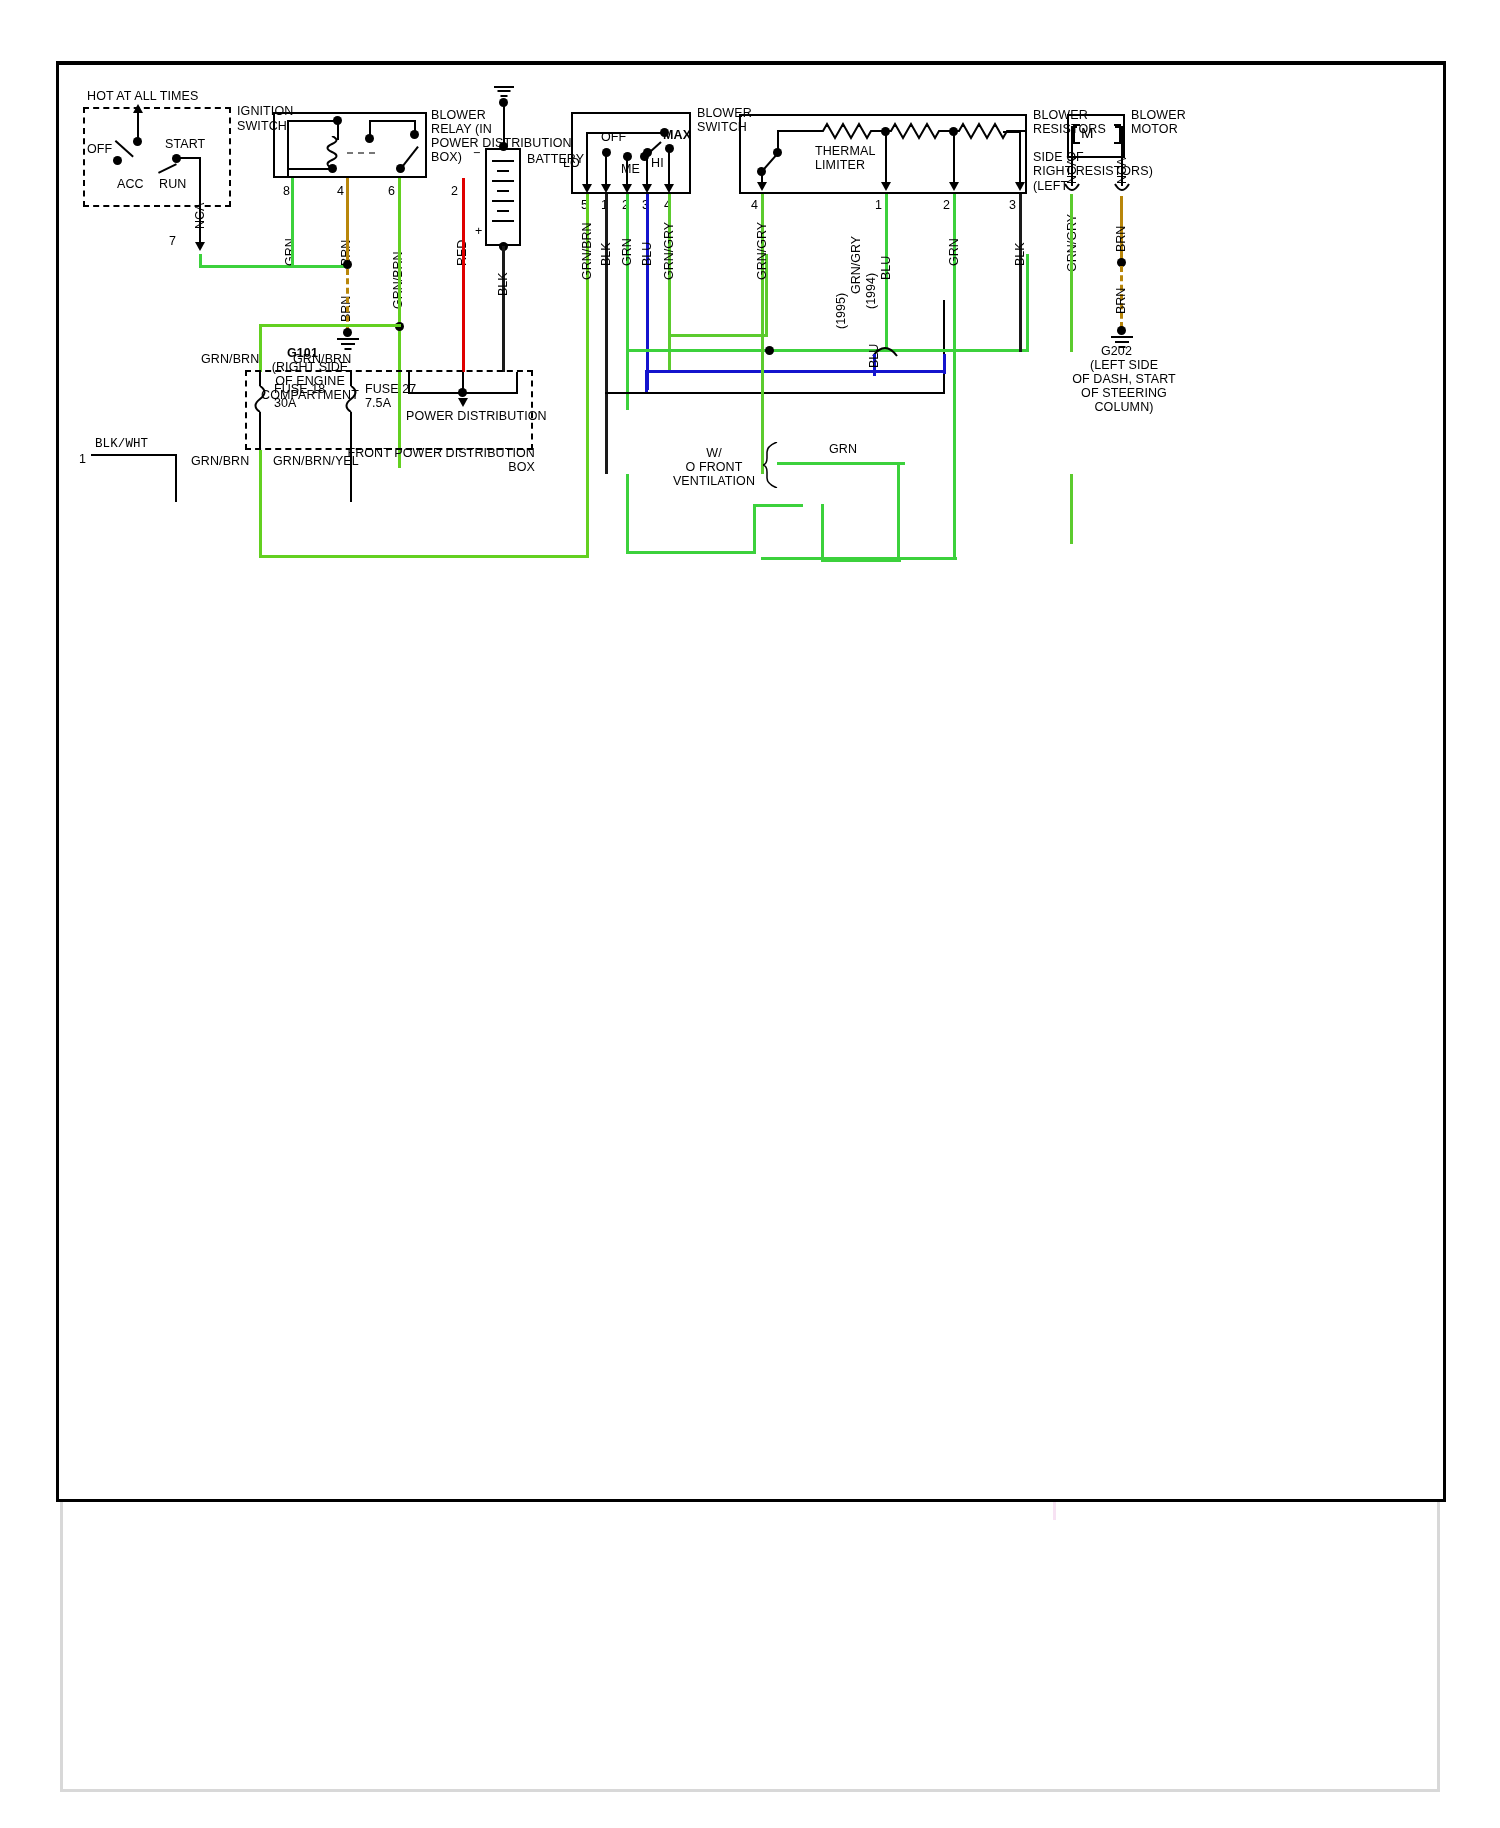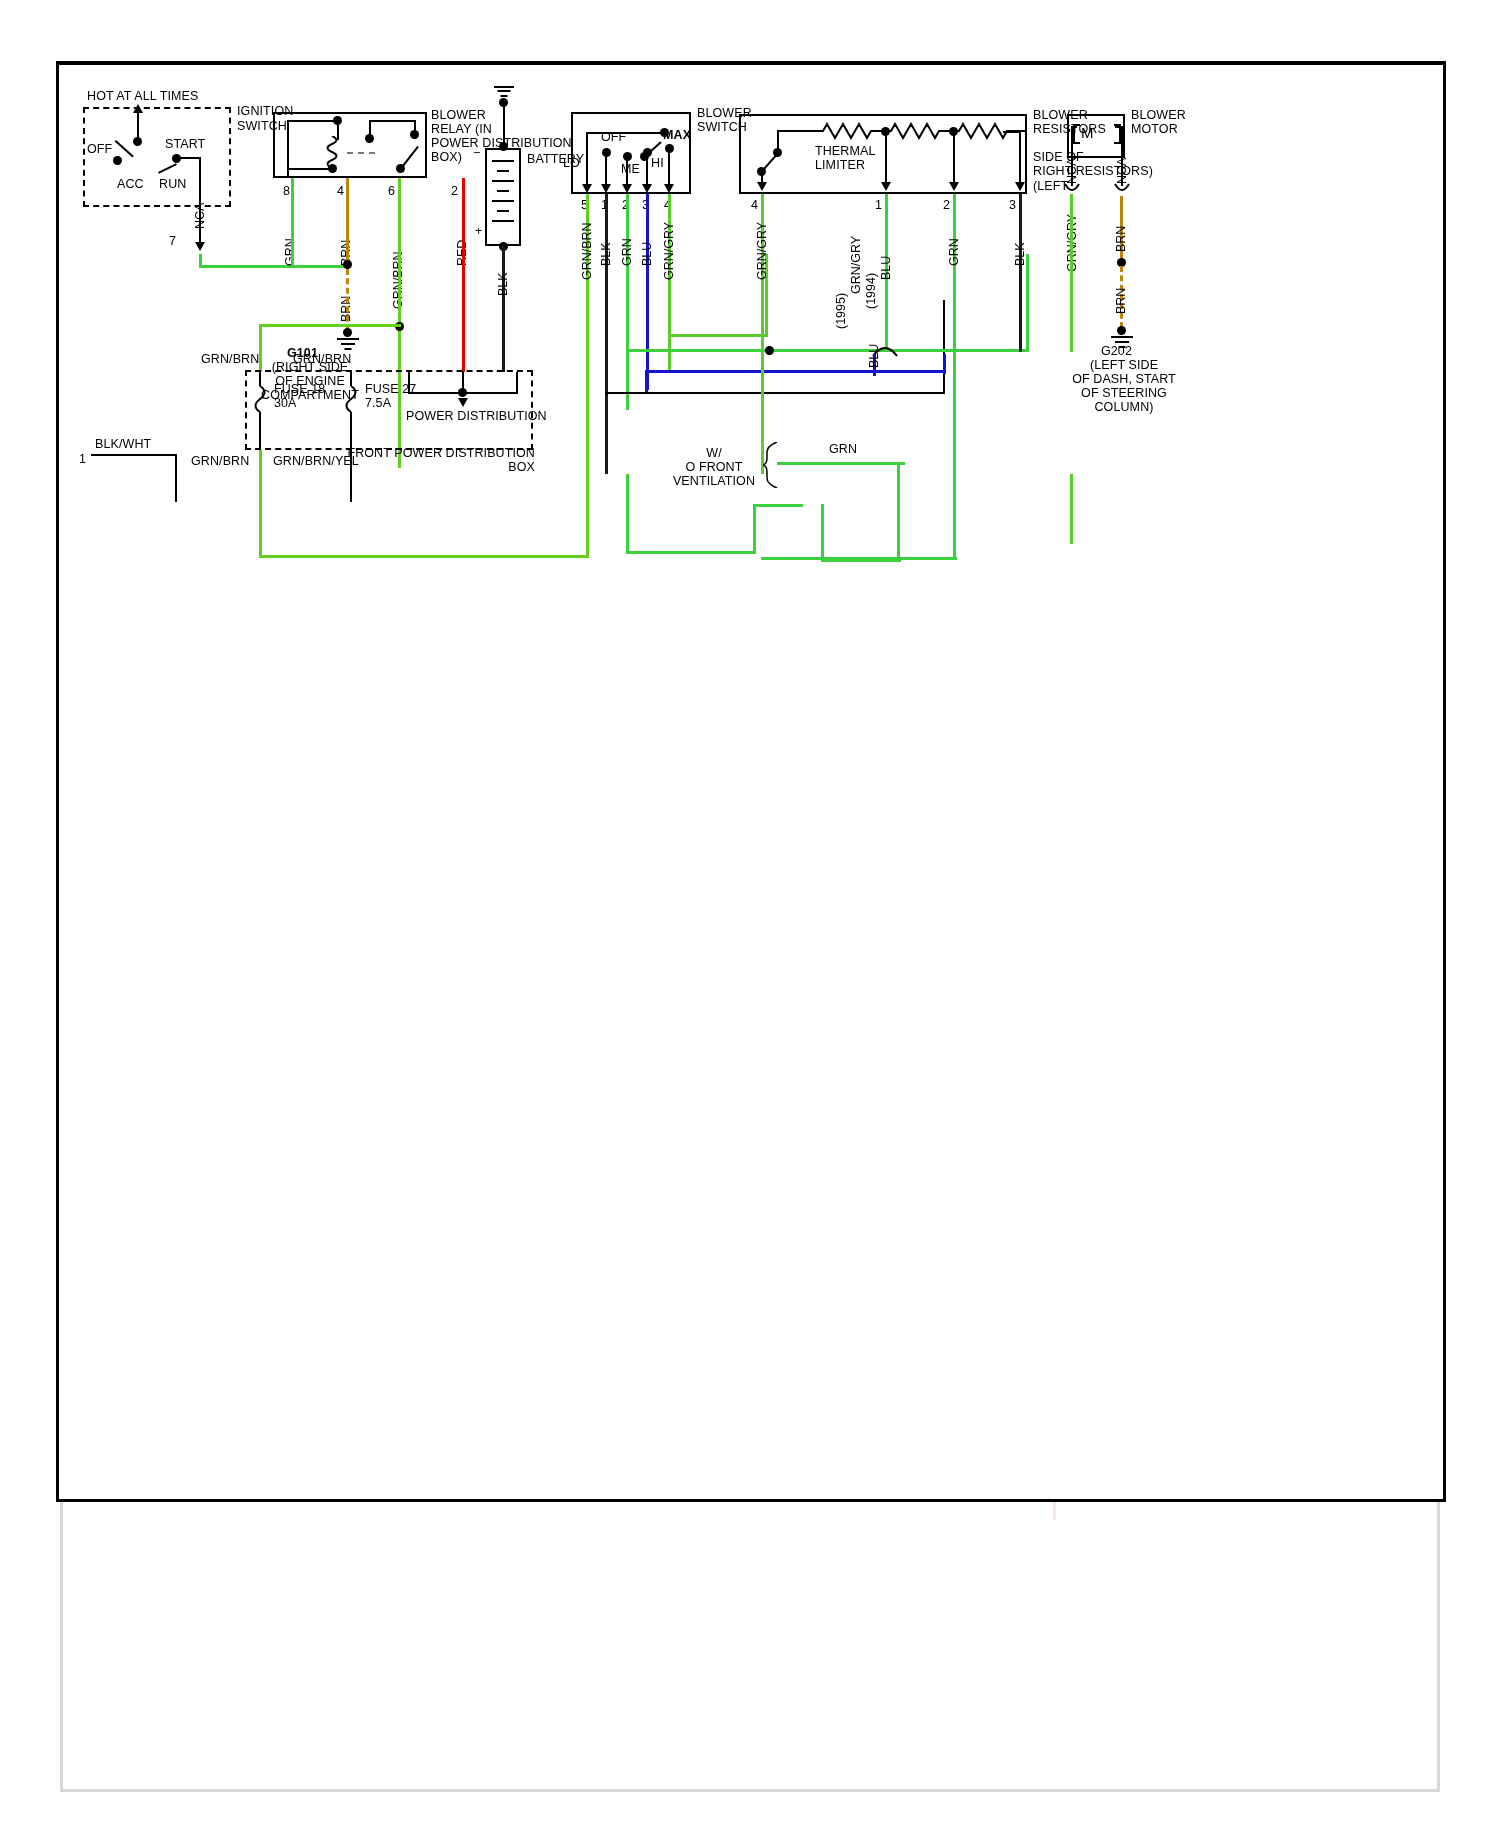--- a/index.html
+++ b/index.html
@@ -375,21 +375,21 @@
     <div class="lbl" style="left:347px; top:345px;">POWER DISTRIBUTION</div>
 
     <div class="wire wv w-grnbrn" style="left:200px; top:386px; height:52px;"></div>
     <div class="vline" style="left:291px; top:386px; height:52px;"></div>
     <div class="lbl" style="left:132px; top:390px;">GRN/BRN</div>
     <div class="lbl" style="left:214px; top:390px;">GRN/BRN/YEL</div>
 
     <div class="lbl" style="left:20px; top:388px;">1</div>
     <div class="hline" style="left:32px; top:390px; width:86px;"></div>
     <div class="vline" style="left:116px; top:390px; height:48px;"></div>
-    <div class="lbl" style="left:36px; top:373px;">BLK/WHT</div>
+    <div class="lbl" style="left:36px; top:373px;font-family:Liberation Mono, monospace;">BLK/WHT</div>
 
     <div class="box" style="left:512px; top:48px; width:120px; height:82px;"></div>
     <div class="lbl" style="left:638px; top:42px;">BLOWER</div>
     <div class="lbl" style="left:638px; top:56px;">SWITCH</div>
 
     <div class="hline" style="left:527px; top:68px; width:78px;"></div>
     <div class="vline" style="left:527px; top:68px; height:52px;"></div>
     <div class="dot" style="left:601px; top:64px;"></div>
 
     <div class="blk" style="left:585px; top:92px; width:22px; height:2px; transform:rotate(-42deg); transform-origin:0 0;"></div>

